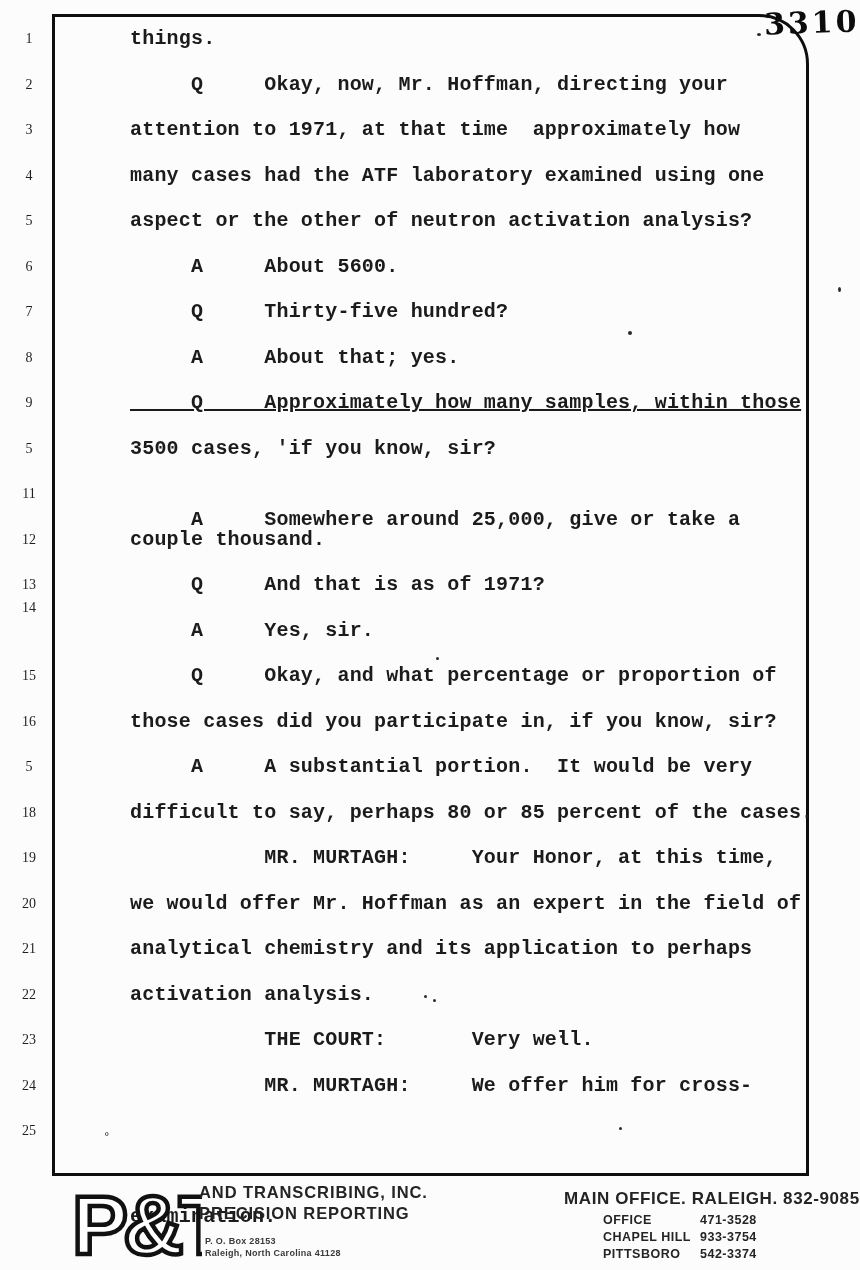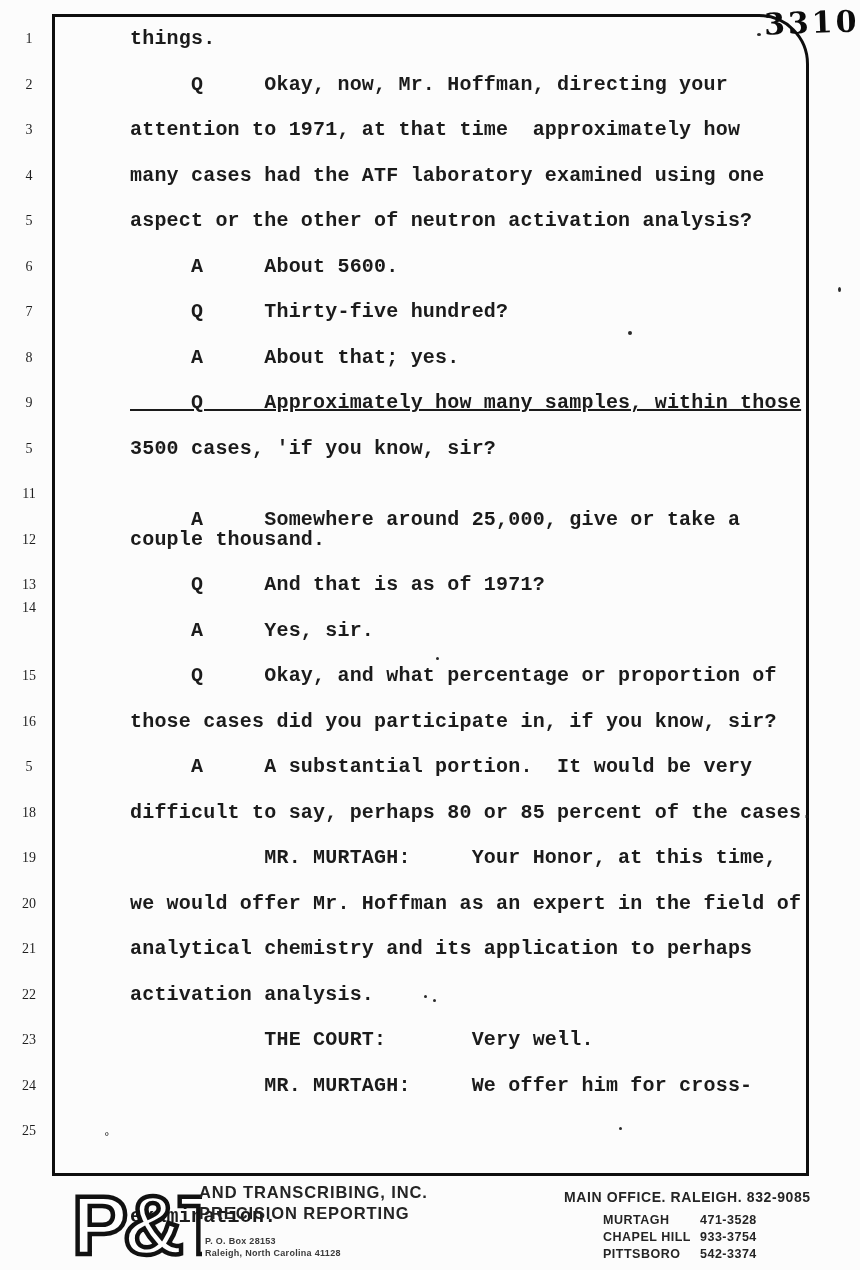--- a/index.html
+++ b/index.html
@@ -39,21 +39,21 @@
     font-family:"Liberation Sans",sans-serif;font-size:16.5px;font-weight:700;
     letter-spacing:0.9px;color:#242424;line-height:21px;
   }
   .addr{
     position:absolute;left:205px;top:1236px;
     font-family:"Liberation Sans",sans-serif;font-size:9px;font-weight:700;
     color:#3a3a3a;line-height:11.5px;letter-spacing:0.3px;
   }
   .main-office{
     position:absolute;left:564px;top:1189px;
-    font-family:"Liberation Sans",sans-serif;font-size:14px;font-weight:700;
+    font-family:"Liberation Sans",sans-serif;font-size:17px;font-weight:700;
     letter-spacing:0.6px;color:#242424;
   }
   .branches{
     position:absolute;left:603px;top:1212px;
     font-family:"Liberation Sans",sans-serif;font-size:12.5px;font-weight:700;
     color:#242424;line-height:17px;
   }
   .branch-row{display:flex;}
   .branch-city{width:97px;letter-spacing:0.5px;}
   .branch-phone{letter-spacing:0.5px;}
@@ -144,21 +144,21 @@
 
   <div class="addr">
     <div>P. O. Box 28153</div>
     <div>Raleigh, North Carolina 41128</div>
   </div>
 
   <div class="main-office">MAIN OFFICE. RALEIGH. 832-9085</div>
 
   <div class="branches" id="branch-rows">
       <div class="branch-row">
-        <span class="branch-city">MURTAGH</span>
+        <span class="branch-city">OFFICE</span>
         <span class="branch-phone">471-3528</span>
       </div>
       <div class="branch-row">
         <span class="branch-city">CHAPEL HILL</span>
         <span class="branch-phone">933-3754</span>
       </div>
       <div class="branch-row">
         <span class="branch-city">PITTSBORO</span>
         <span class="branch-phone">542-3374</span>
       </div>

